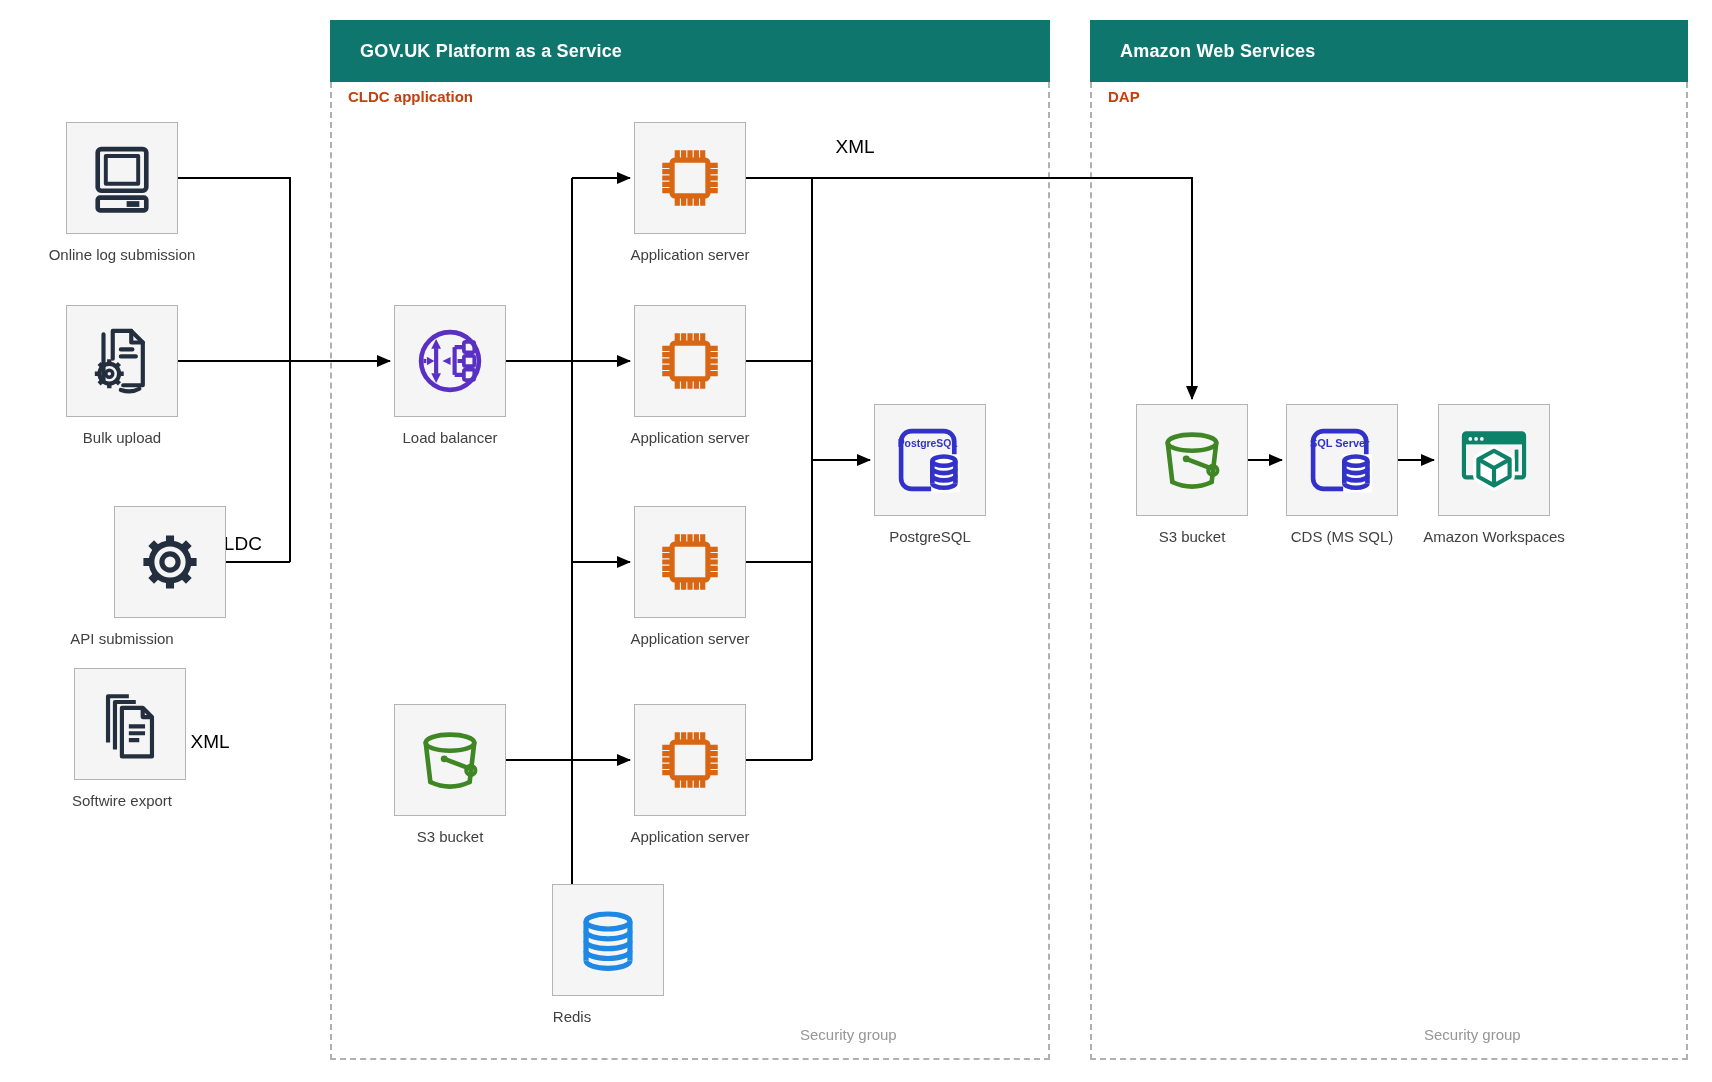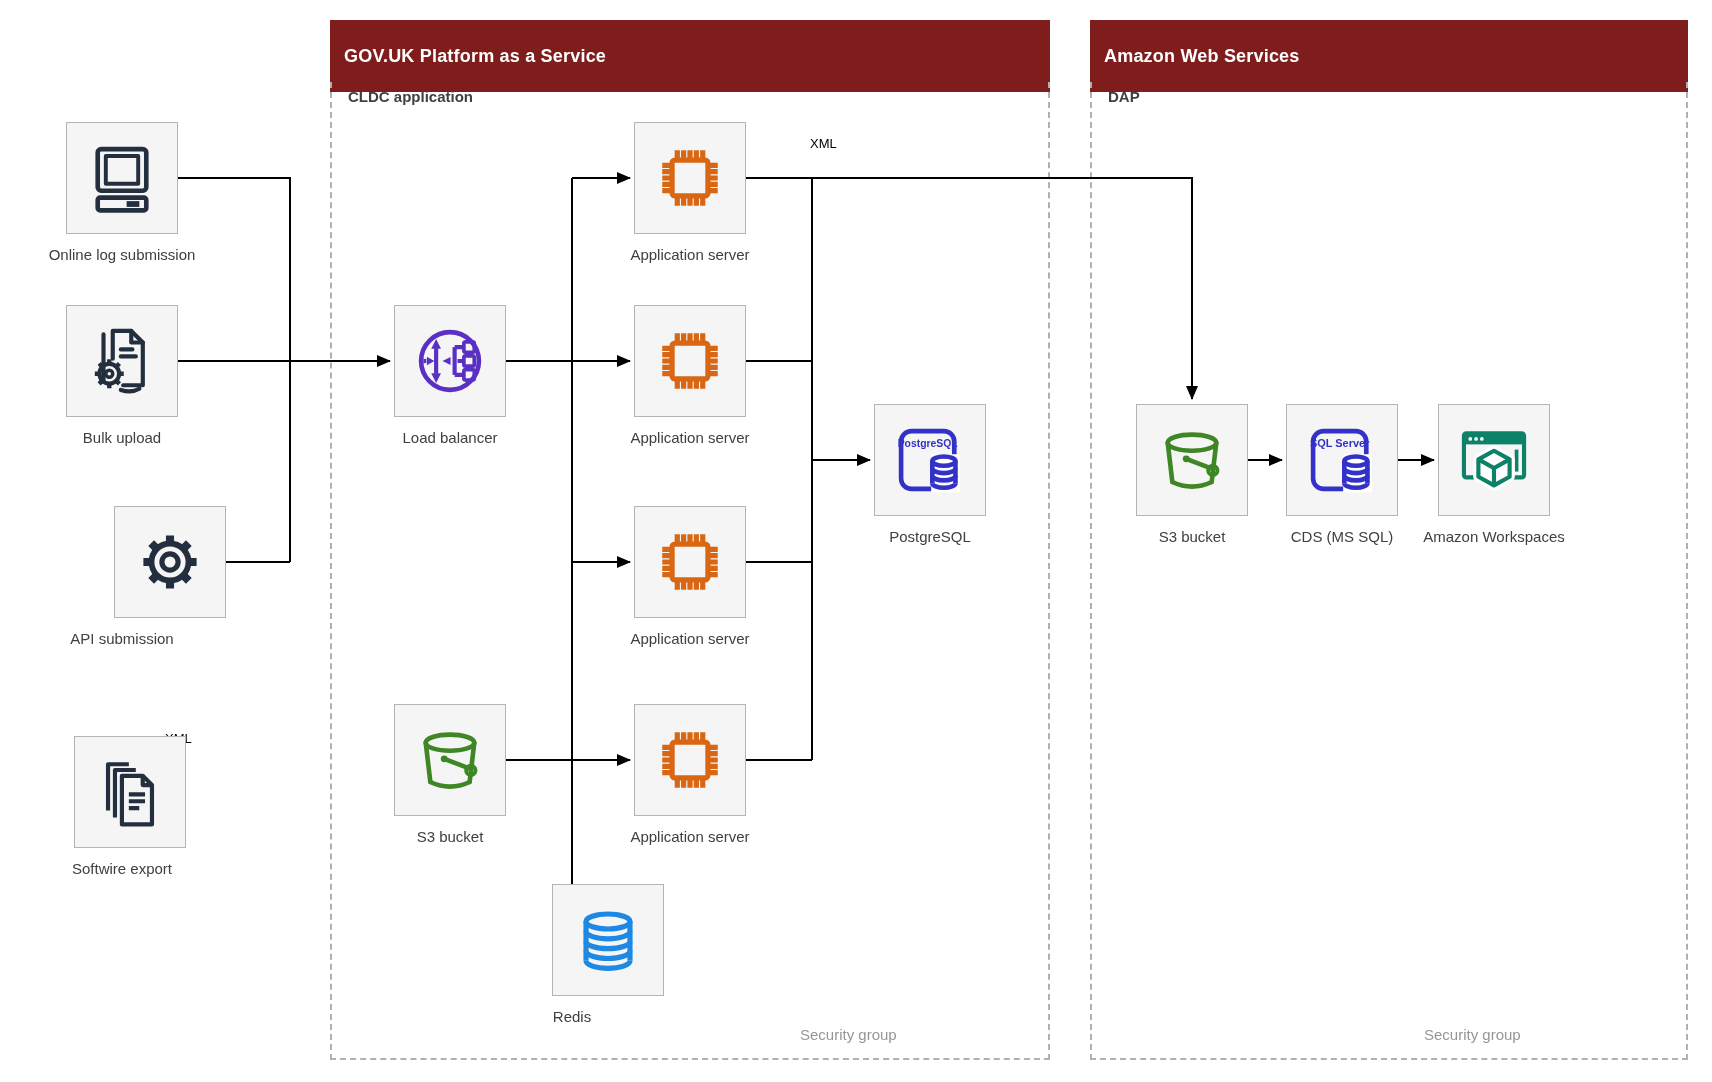--- a/index.html
+++ b/index.html
@@ -1,30 +1,30 @@
 <!DOCTYPE html>
 <html><head>
 <meta charset="utf-8">
 <style>
   html,body{margin:0;padding:0;background:#fff;}
   .canvas{position:relative;width:1712px;height:1082px;background:#fff;
           font-family:"Liberation Sans", sans-serif;overflow:hidden;}
-  .hdr{position:absolute;height:72px;background:#7f1d1d;display:flex;align-items:center;
-       padding-left:14px;box-sizing:border-box;z-index:0;}
+  .hdr{position:absolute;height:62px;background:#0f766e;display:flex;align-items:center;
+       padding-left:30px;box-sizing:border-box;z-index:0;}
   .hdr span{color:#fff;font-weight:bold;font-size:18px;letter-spacing:.2px;}
   .zone{position:absolute;border:2px dashed #b0b0b0;border-top:none;box-sizing:border-box;z-index:0;}
-  .subl{position:absolute;font-weight:bold;font-size:15px;color:#404040;z-index:3;}
+  .subl{position:absolute;font-weight:bold;font-size:15px;color:#c2410c;z-index:3;}
   .zfoot{position:absolute;font-size:15px;color:#969696;text-align:left;z-index:3;}
   .wires{position:absolute;left:0;top:0;z-index:1;}
   .node{position:absolute;z-index:2;}
   .node .box{width:112px;height:112px;background:#f5f5f5;border:1px solid #b4b4b4;
              box-sizing:border-box;display:flex;align-items:center;justify-content:center;}
   .node .label{position:absolute;top:124px;left:56px;transform:translateX(-50%);
                white-space:nowrap;font-size:15px;color:#404040;}
-  .elabel{position:absolute;font-size:13px;color:#000;width:90px;text-align:left;z-index:2;}
+  .elabel{position:absolute;font-size:19px;color:#000;width:90px;text-align:center;z-index:2;}
 </style>
 </head>
 <body>
 
 <div class="canvas">
 
   <div class="hdr" style="left:330px;top:20px;width:720px;">
     <span>GOV.UK Platform as a Service</span>
   </div>
   <div class="zone" style="left:330px;top:82px;width:720px;height:978px;"></div>
@@ -113,21 +113,21 @@
           <g stroke-width="7" stroke-linecap="butt">
             <path d="M48 32 H55 M16 32 H9 M32 16 V9 M32 48 V55"></path>
             <path d="M43.3 20.7 L48.3 15.7 M20.7 20.7 L15.7 15.7 M43.3 43.3 L48.3 48.3 M20.7 43.3 L15.7 48.3"></path>
           </g>
         </g>
       </svg>
     </div>
     <div class="label">API submission</div>
   </div>
 
-  <div class="node" style="left:66px;top:736px;padding-left:8px;">
+  <div class="node" style="left:66px;top:668px;padding-left:8px;">
     <div class="box">
       <svg width="74" height="74" viewBox="0 0 64 64">
         <g stroke="#232f3e" fill="none" stroke-width="3.6" stroke-linejoin="round">
           <path d="M31 8 H13 V48"></path>
           <path d="M37 13 H19 V54"></path>
           <path d="M43 18 H25 V60 H51 V26 Z"></path>
           <path d="M43 18 V26 H51"></path>
           <path d="M31 34 H45 M31 40 H45 M31 46 H40"></path>
         </g>
       </svg>

